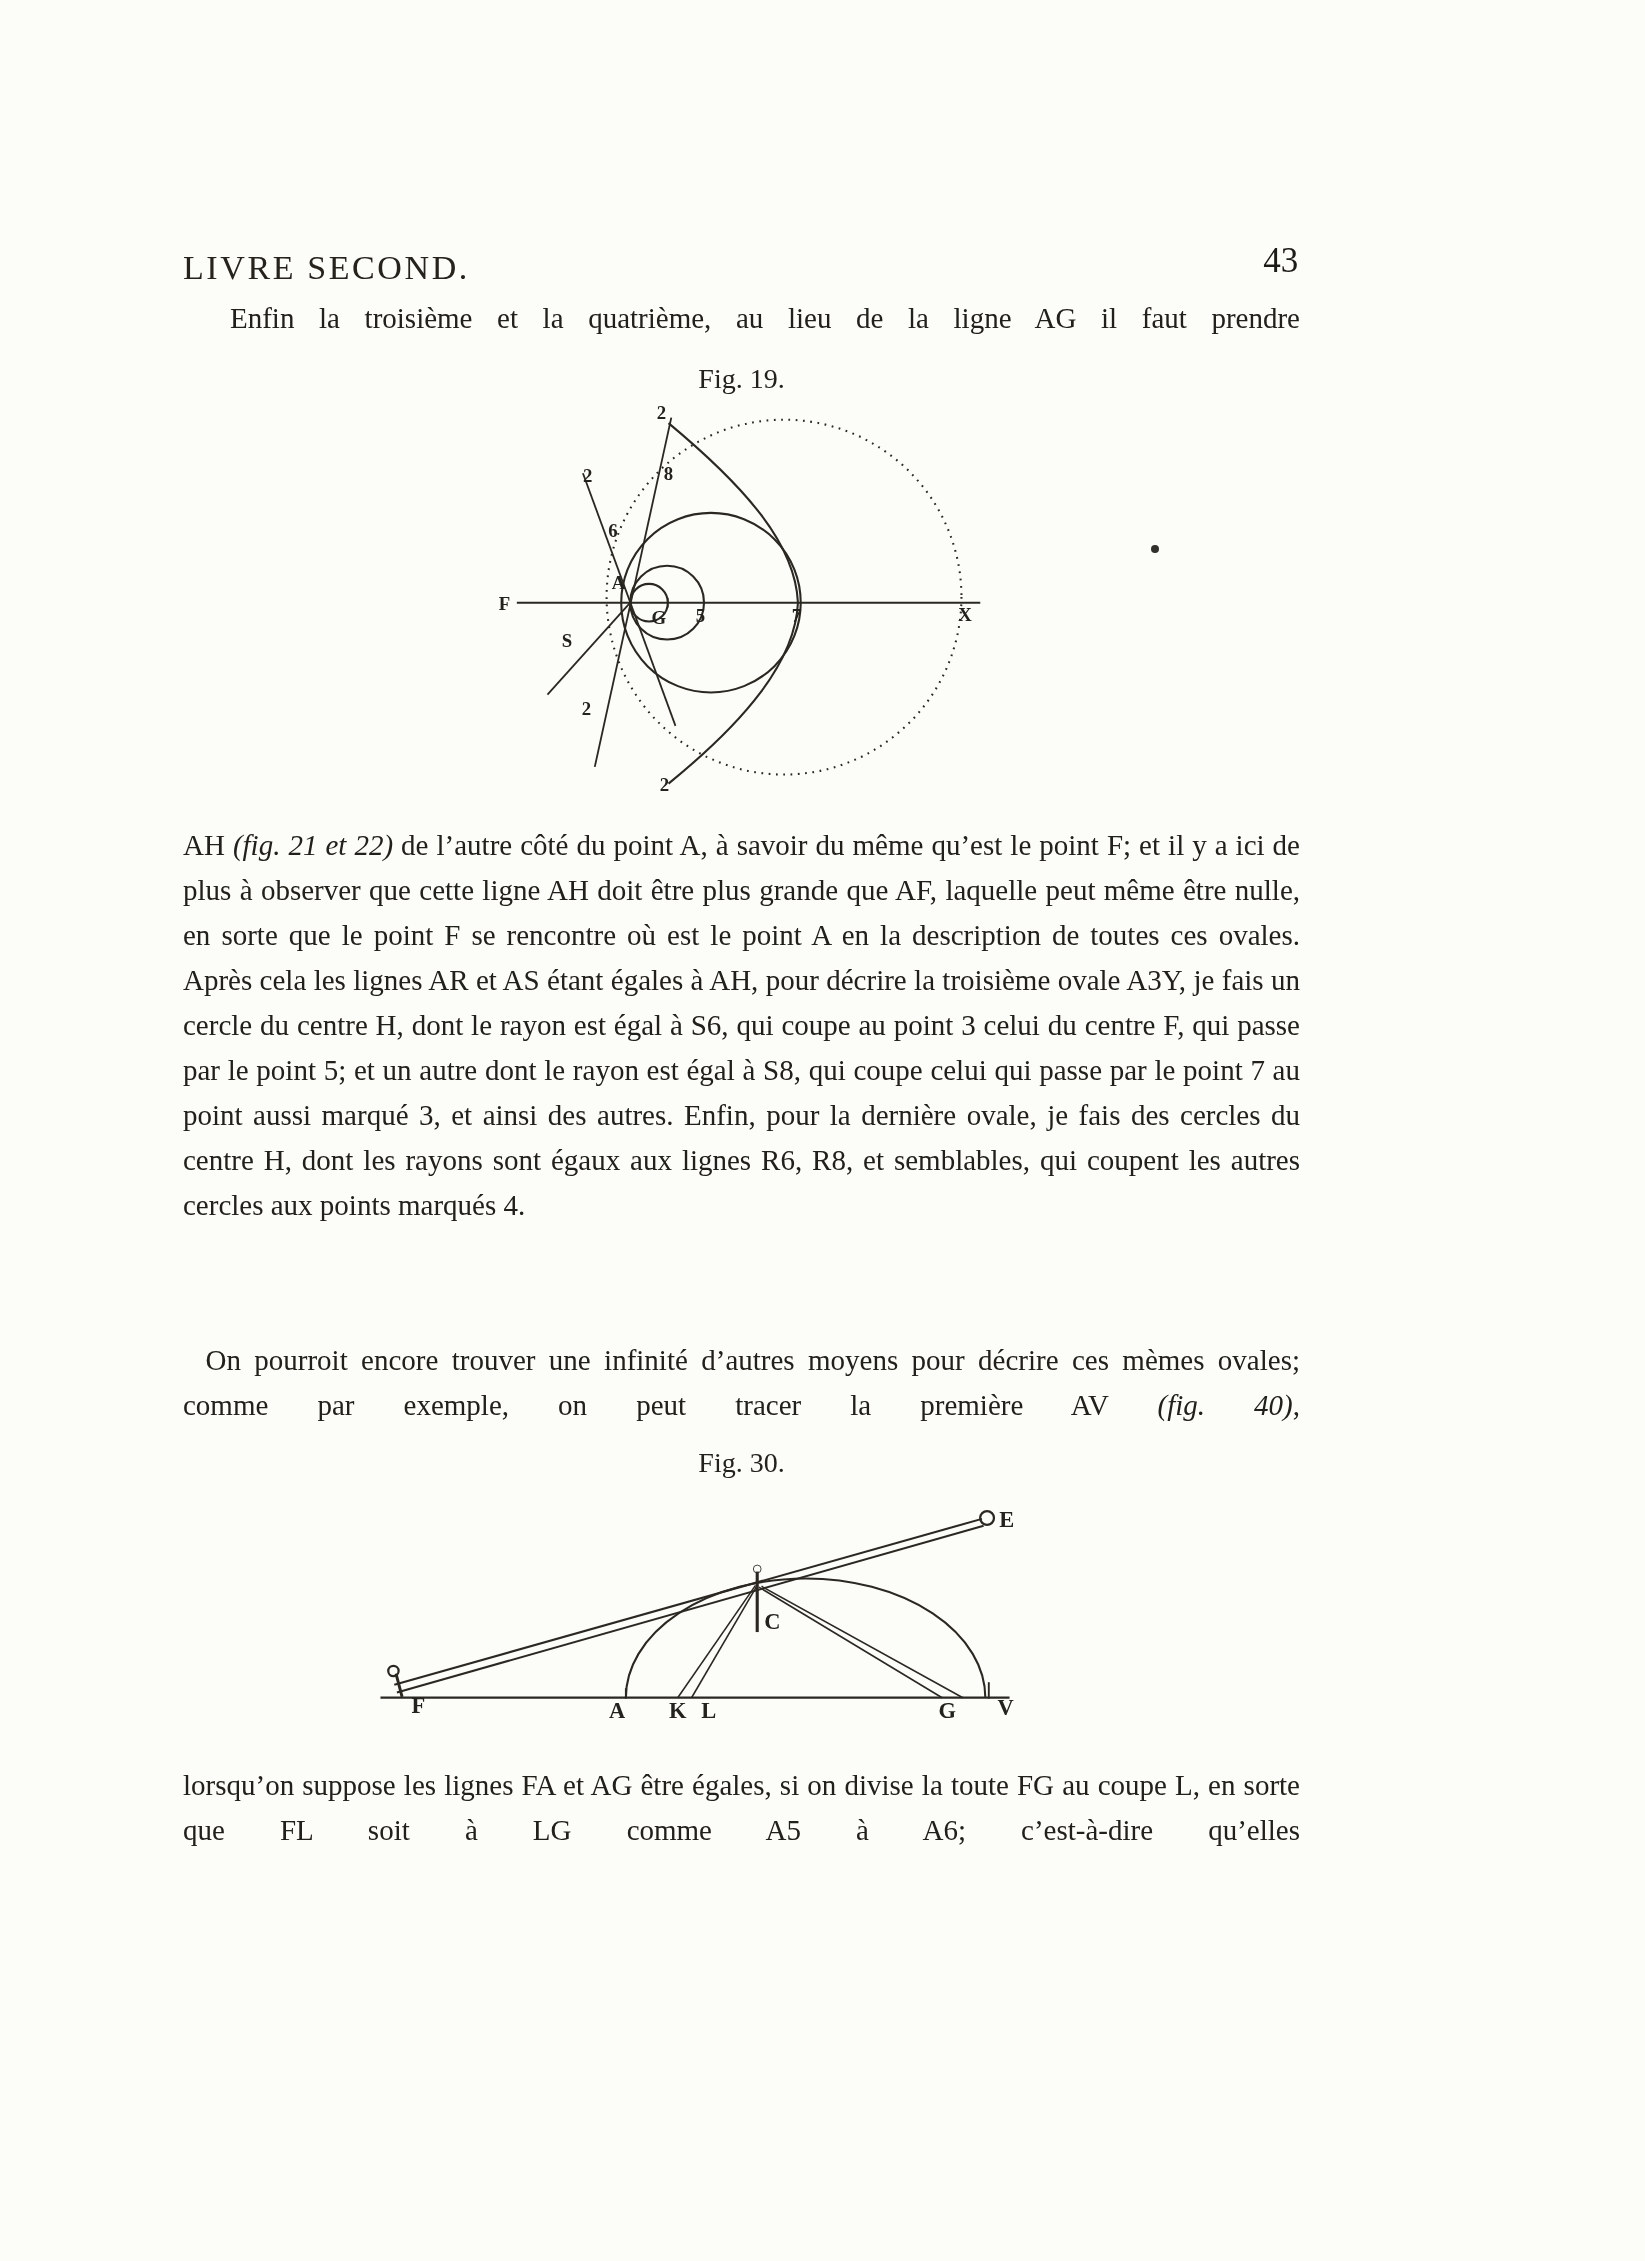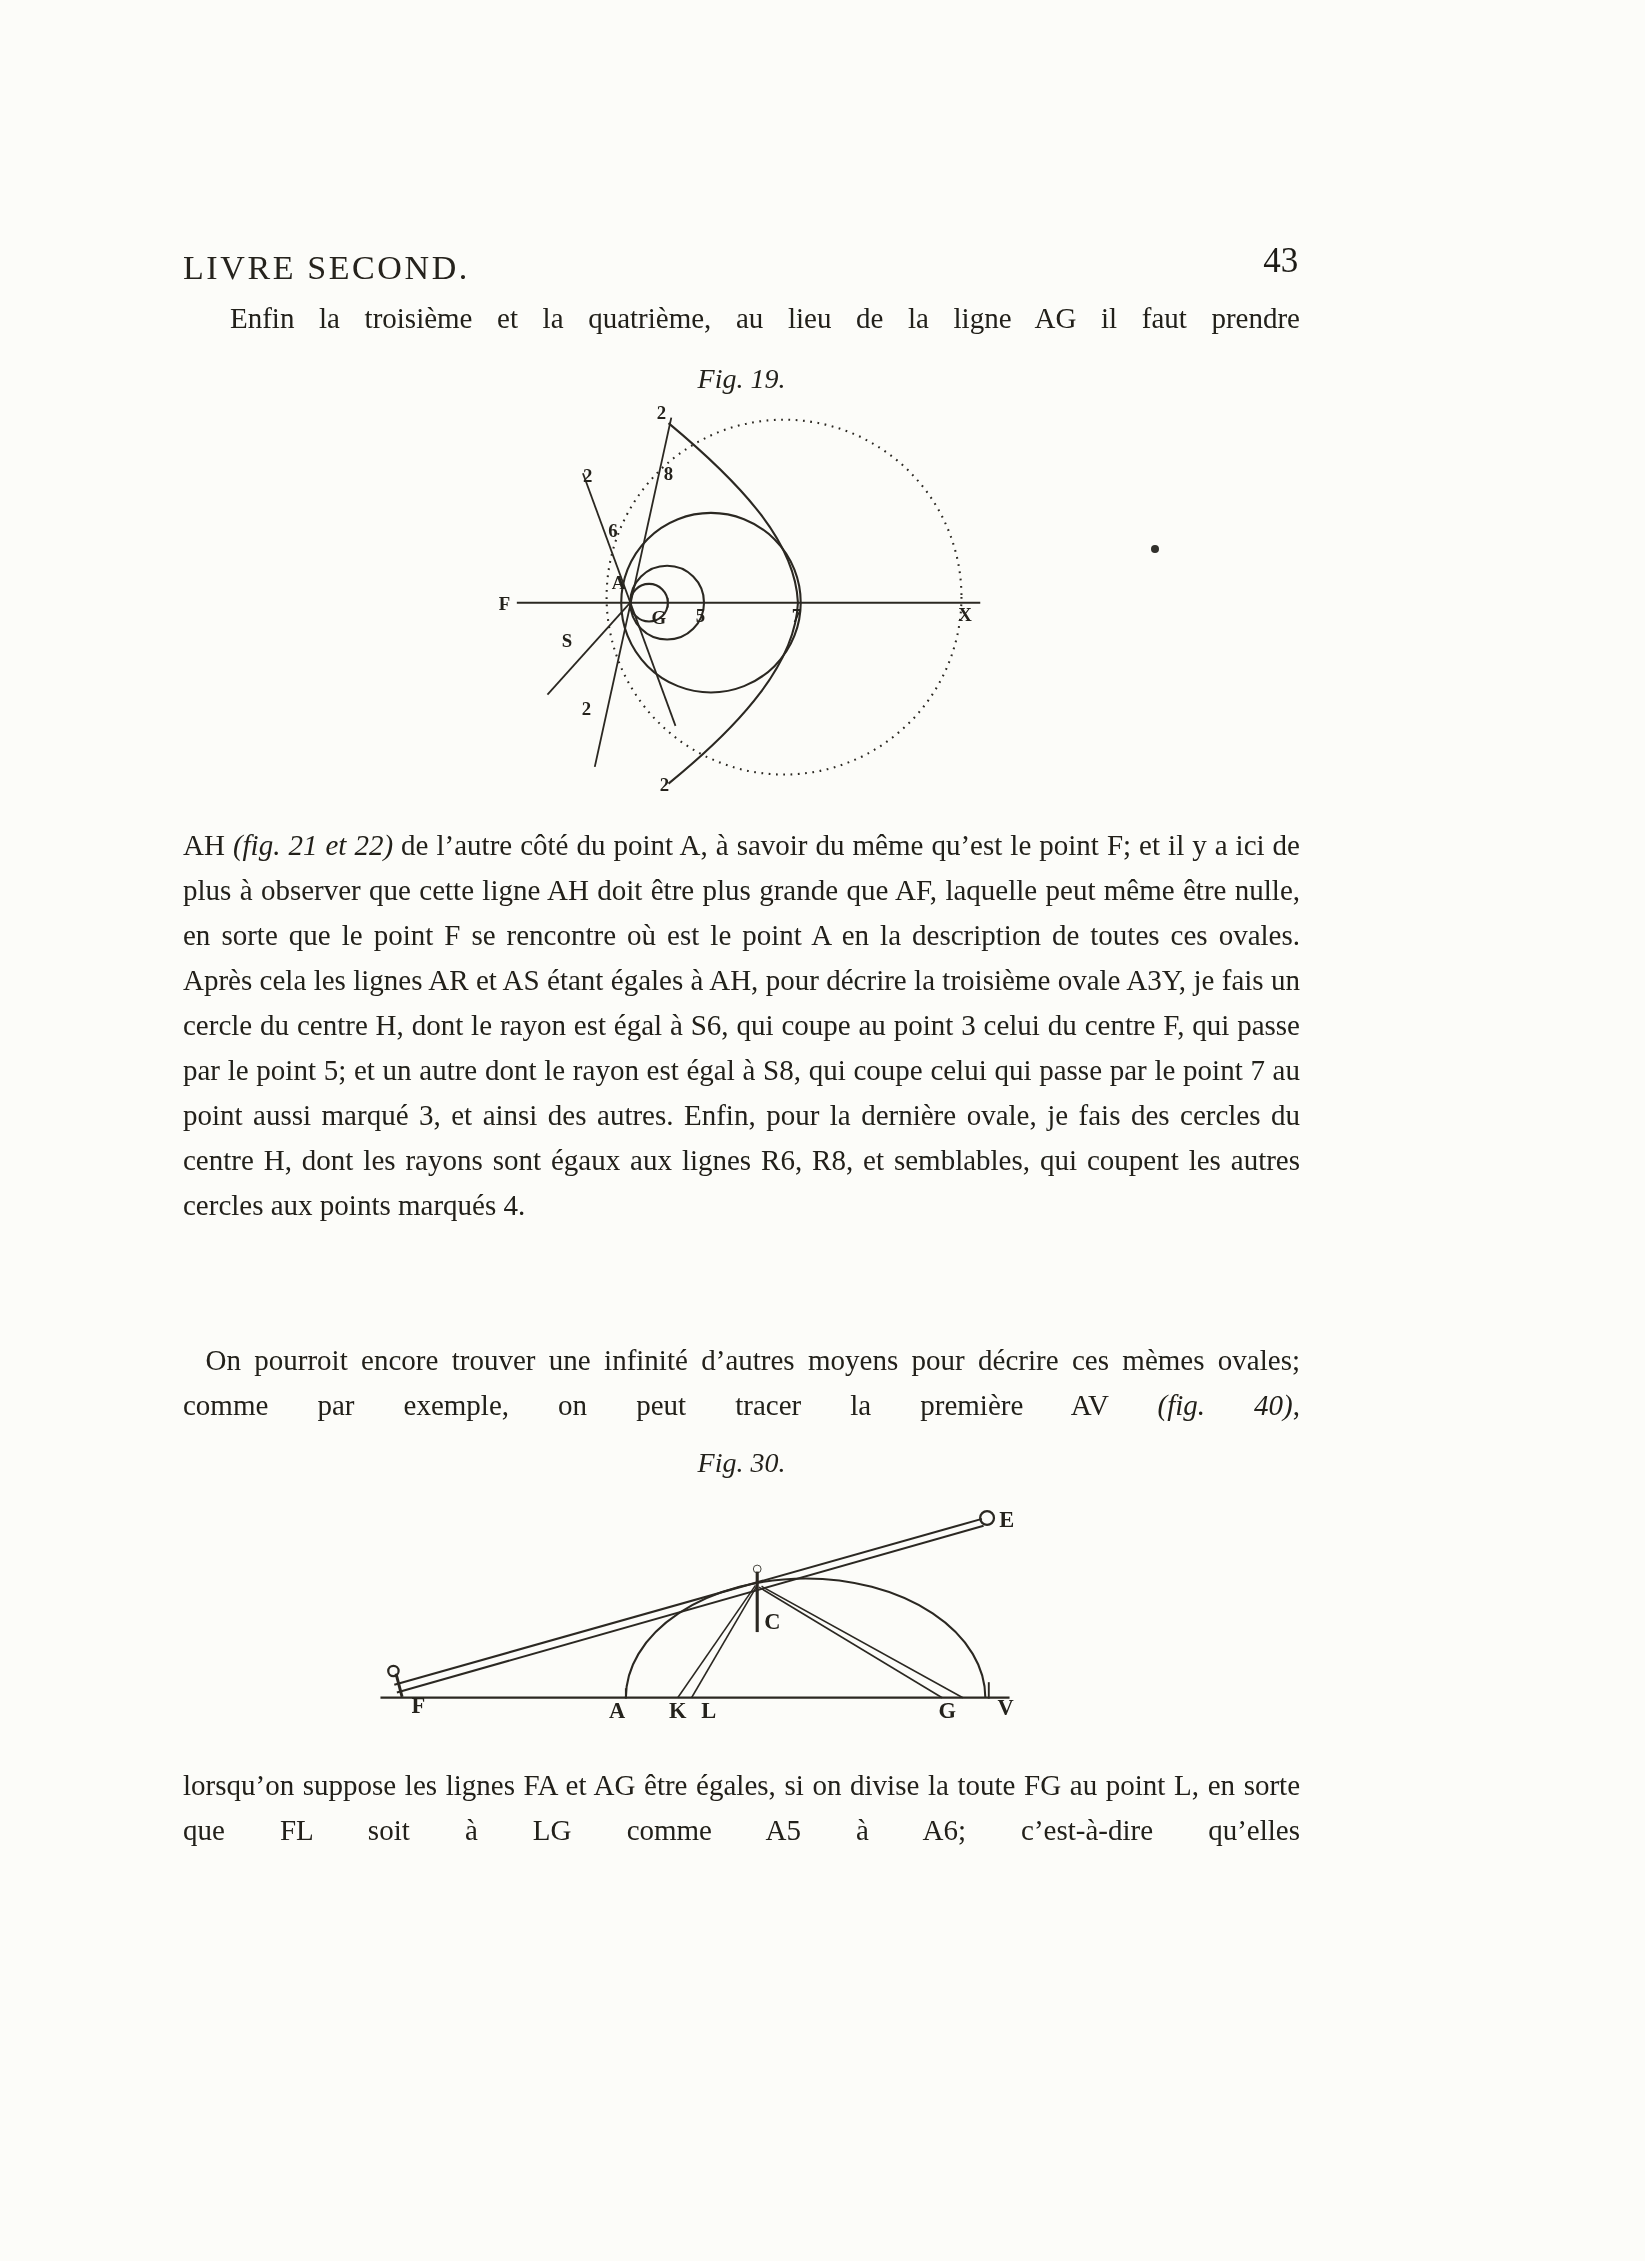--- a/index.html
+++ b/index.html
@@ -25,21 +25,21 @@
     font-size:29px;line-height:45px;text-align:justify;
     color:#22201a;
   }
   .para i{font-style:italic;}
   .intro{top:296px;text-indent:47px;text-align-last:justify;}
   .body1{top:823px;}
   .body2{top:1338px;text-indent:22.5px;text-align-last:justify;}
   .body3{top:1763px;text-align-last:justify;}
   .fig-caption{
     position:absolute;left:183px;width:1117px;
-    text-align:center;font-style:italic;font-size:28px;color:#24221c;
+    text-align:center;font-size:28px;color:#24221c;
   }
   .cap19{top:363px;}
   .cap20{top:1447px;}
   .figure{position:absolute;}
   .fig19{left:489px;top:403px;width:501px;height:391px;}
   .fig20{left:370px;top:1499px;width:650px;height:248px;}
   .figure svg{width:100%;height:100%;display:block;}
   .figure line,.figure path,.figure circle{stroke:#2b2822;fill:none;}
   .figure text{
     font-family:"Liberation Serif", serif;font-weight:bold;
@@ -121,18 +121,18 @@
       <text x="456" y="150" text-anchor="start">C</text>
       <text x="48" y="248" text-anchor="start">F</text>
       <text x="286" y="254" text-anchor="middle">A</text>
       <text x="356" y="254" text-anchor="middle">K</text>
       <text x="392" y="254" text-anchor="middle">L</text>
       <text x="668" y="254" text-anchor="middle">G</text>
       <text x="726" y="250" text-anchor="start">V</text>
     </svg>
   </div>
 
-  <p class="para body3">lorsqu’on suppose les lignes FA et AG être égales, si on divise la toute FG au point L, en sorte que FL soit à LG comme A5 à A6; c’est-à-dire qu’elles</p>
+  <p class="para body3">lorsqu’on suppose les lignes FA et AG être égales, si on divise la toute FG au coupe L, en sorte que FL soit à LG comme A5 à A6; c’est-à-dire qu’elles</p>
 
   <div class="speck"></div>
 
 </div>
 
 
 </body></html>

